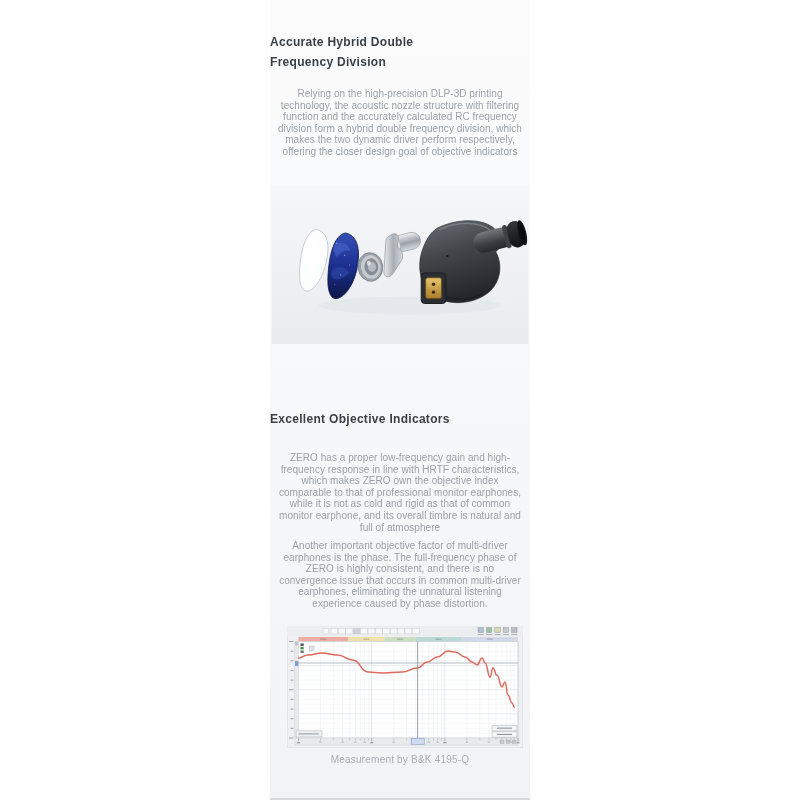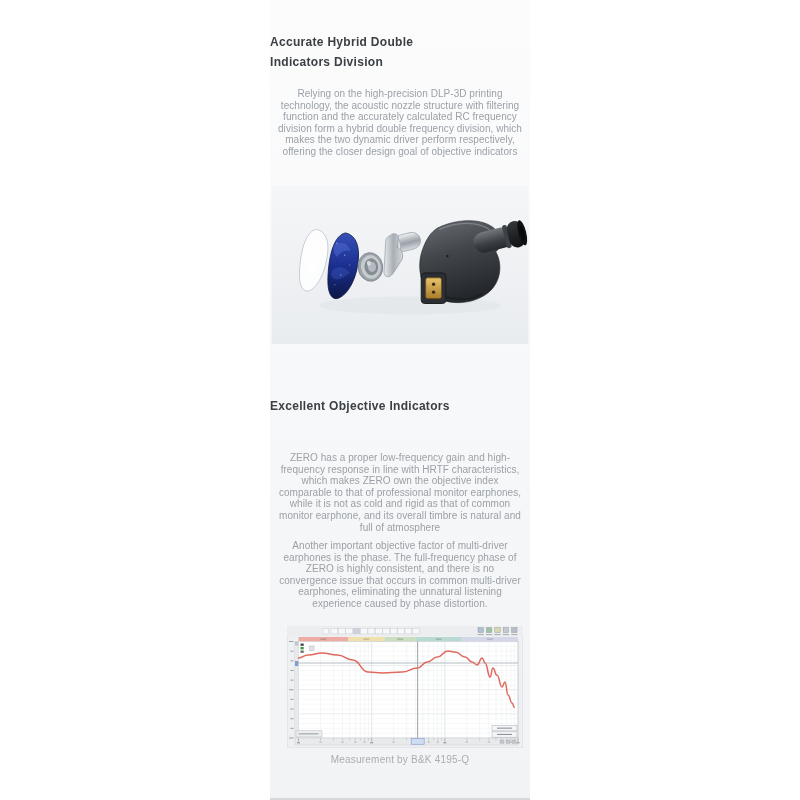--- a/index.html
+++ b/index.html
@@ -8,38 +8,38 @@
   .col{position:absolute;left:270px;top:0;width:260px;height:800px;
        background:linear-gradient(180deg,#fcfcfd 0%,#f7f8f9 50%,#f2f3f5 100%);}
   .sec-title{position:absolute;left:0;width:260px;margin:0;text-align:left;
        font-size:12px;font-weight:700;letter-spacing:.3px;line-height:19.5px;color:#3b4045;}
   .sec-title span{display:block;}
   .body-text{position:absolute;left:7px;width:246px;margin:0;text-align:center;
        font-size:10px;line-height:11.6px;color:#9ba1a7;letter-spacing:.05px;}
   .t1{top:33px;}
   .p1{top:88px;}
   .hero{position:absolute;left:0;top:186px;width:260px;height:158px;}
-  .t2{top:397px;}
+  .t2{top:410px;}
   .p2{top:452px;}
   .p3{top:540px;}
   .chart-wrap{position:absolute;left:17px;top:626px;width:236px;height:122px;}
   .caption{position:absolute;left:0;top:754px;width:260px;text-align:center;
        font-size:10px;color:#a9aeb3;letter-spacing:.2px;}
   .bottom-edge{position:absolute;left:0;bottom:0;width:260px;height:2px;background:#d6d8db;}
   svg{display:block;}
 </style>
 </head>
 <body>
 
 <div class="page">
   <div class="col">
 
     <h2 class="sec-title t1">
       <span>Accurate Hybrid Double</span>
-      <span>Indicators Division</span>
+      <span>Frequency Division</span>
     </h2>
 
     <p class="body-text p1">Relying on the high-precision DLP-3D printing technology, the acoustic nozzle structure with filtering function and the accurately calculated RC frequency division form a hybrid double frequency division, which makes the two dynamic driver perform respectively, offering the closer design goal of objective indicators</p>
 
     <svg class="hero" viewBox="0 0 260 160">
       <defs>
         <linearGradient id="bgG" x1="0" y1="0" x2="0" y2="1">
           <stop offset="0" stop-color="#f5f6f8"></stop>
             <stop offset="1" stop-color="#e9ecef"></stop>
         </linearGradient>

